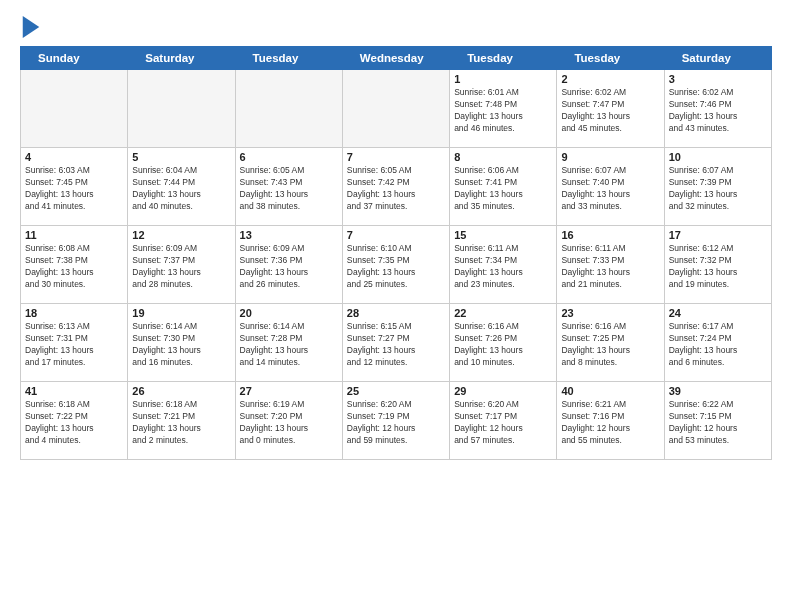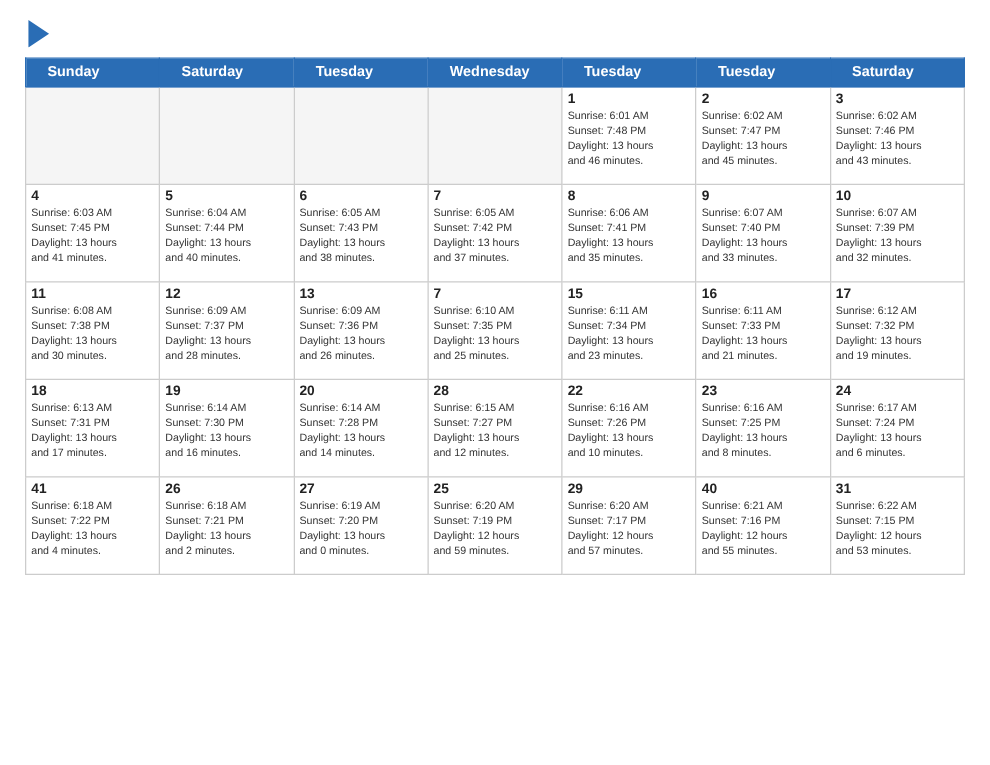--- a/index.html
+++ b/index.html
@@ -255,19 +255,19 @@
           </td>
           <td>
             <span class="day-num">29</span>
             <div class="cell-text">Sunrise: 6:20 AM<br>Sunset: 7:17 PM<br>Daylight: 12 hours<br>and 57 minutes.</div>
           </td>
           <td>
             <span class="day-num">40</span>
             <div class="cell-text">Sunrise: 6:21 AM<br>Sunset: 7:16 PM<br>Daylight: 12 hours<br>and 55 minutes.</div>
           </td>
           <td>
-            <span class="day-num">31</span>
+            <span class="day-num">39</span>
             <div class="cell-text">Sunrise: 6:22 AM<br>Sunset: 7:15 PM<br>Daylight: 12 hours<br>and 53 minutes.</div>
           </td>
         </tr>
       </tbody>
   </table>
 </div>
 
 </body></html>

